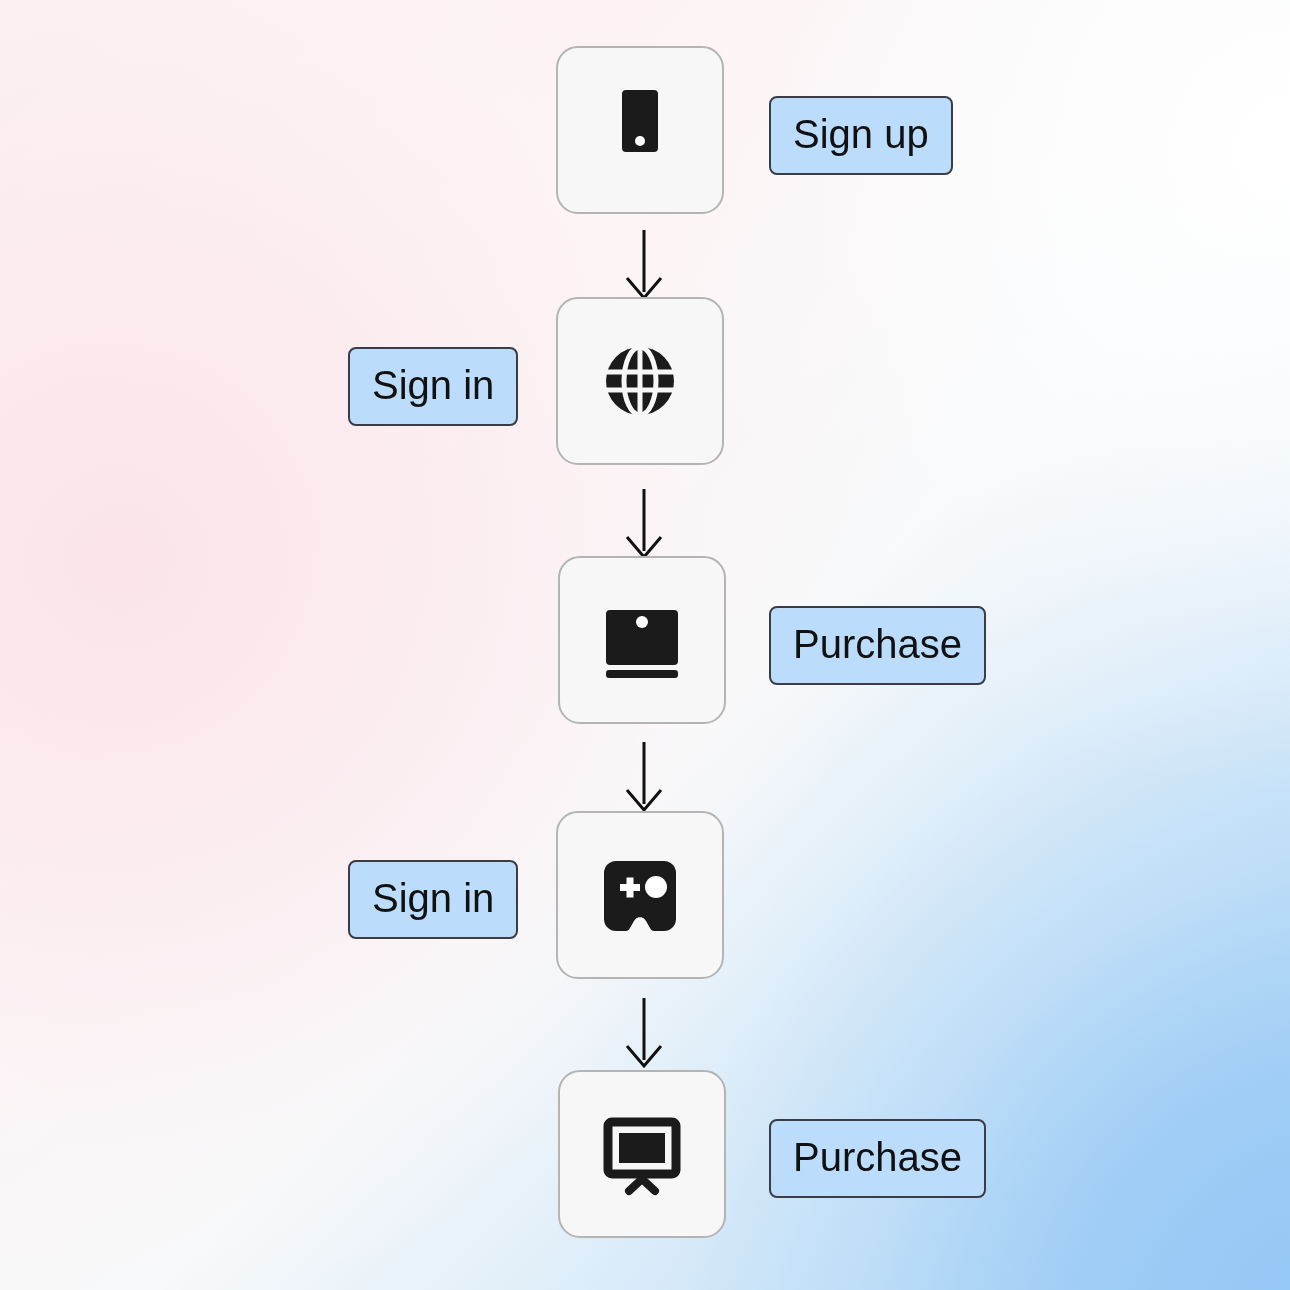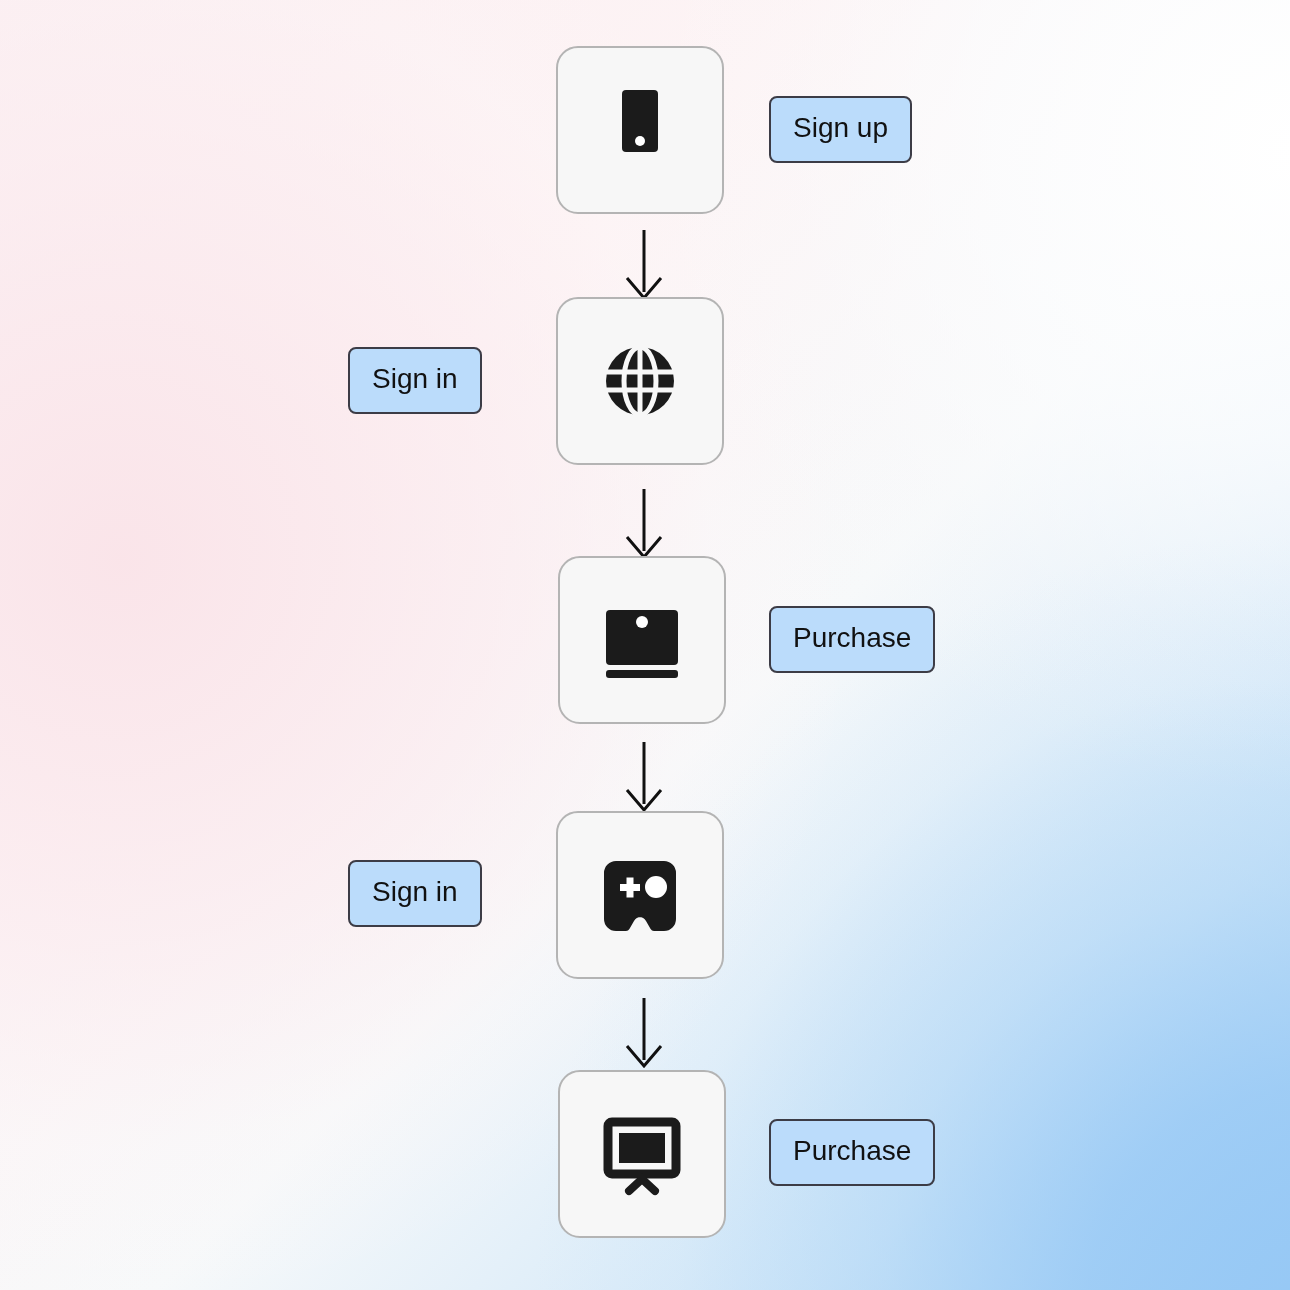--- a/index.html
+++ b/index.html
@@ -46,21 +46,21 @@
     align-items: center;
     justify-content: center;
   }
 
   .badge {
     position: absolute;
     border: 2px solid #3c3c46;
     border-radius: 8px;
     background: #bbdcfb;
     color: #111111;
-    font-size: 28px;
+    font-size: 40px;
     line-height: 1;
     padding: 16px 22px 19px 22px;
     box-sizing: border-box;
     white-space: nowrap;
     font-family: "Liberation Sans", sans-serif;
   }
 
   .arrow {
     position: absolute;
     left: 614px;

